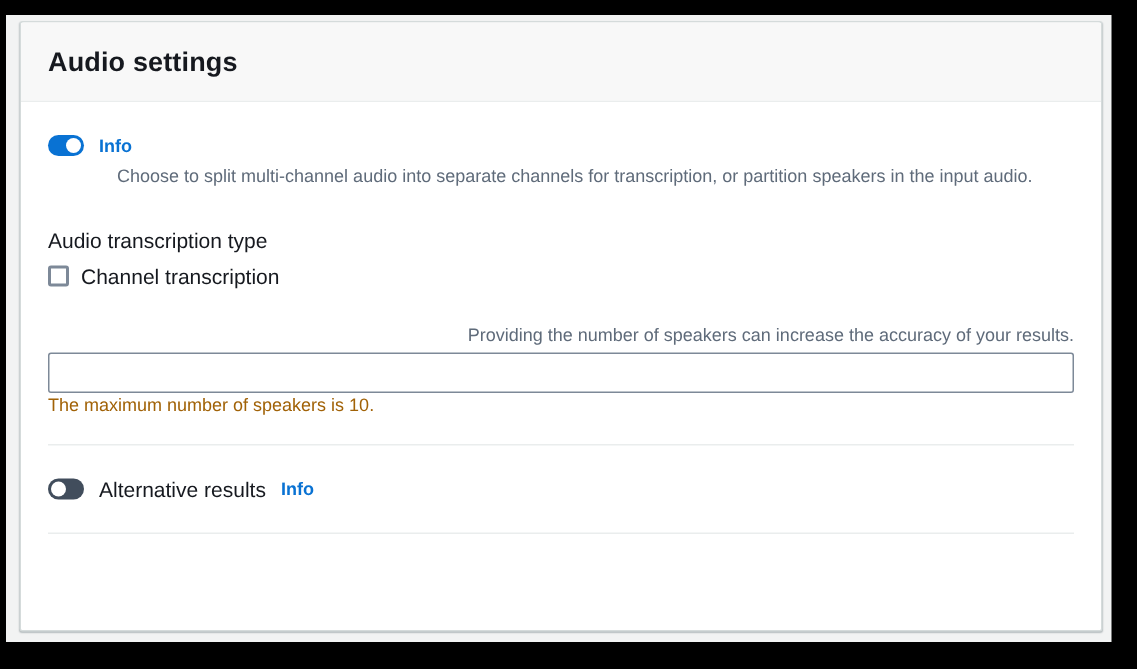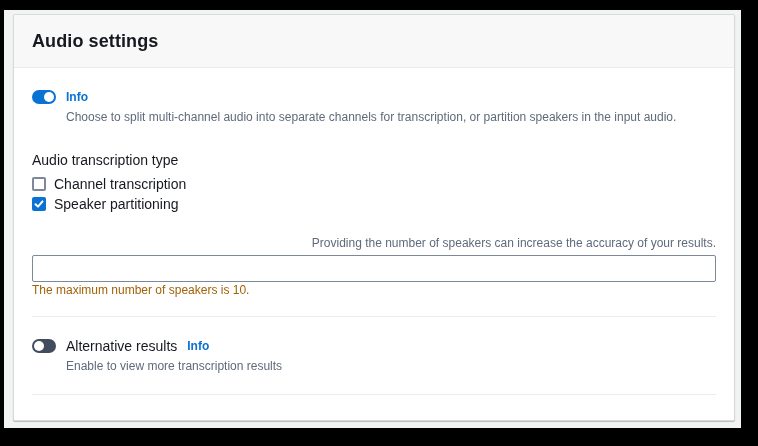--- a/index.html
+++ b/index.html
@@ -33,21 +33,21 @@
   .toggle.off{background:#414d5c;}
   .toggle .knob{
     position:absolute;top:2px;width:10px;height:10px;border-radius:50%;background:#ffffff;
   }
   .toggle.on .knob{right:2px;}
   .toggle.off .knob{left:2px;}
 
   .row-label{font-size:14px;color:#16191f;line-height:18px;}
   .info-link{font-size:12px;font-weight:700;color:#0972d3;text-decoration:none;cursor:pointer;line-height:18px;}
   .desc{font-size:12px;color:#5f6b7a;line-height:16px;margin-top:3px;}
-  .desc.indent{margin-left:34px;}
+  .desc.indent{margin-left:46px;}
 
   .group-label{font-size:14px;color:#16191f;line-height:18px;}
   .field-group-types{margin-top:26px;}
   .checkbox-row{display:flex;align-items:center;gap:8px;margin-top:6px;height:18px;cursor:pointer;}
   .checkbox-row + .checkbox-row{margin-top:2px;}
   .checkbox{
     width:14px;height:14px;box-sizing:border-box;border-radius:2px;flex:0 0 14px;
   }
   .checkbox.unchecked{background:#ffffff;border:2px solid #7d8998;}
   .checkbox.checked{background:#0972d3;border:2px solid #0972d3;display:flex;align-items:center;justify-content:center;}
@@ -89,45 +89,36 @@
         <div class="desc indent">Choose to split multi-channel audio into separate channels for transcription, or partition speakers in the input audio.</div>
 
         <div class="field-group-types">
           <div class="group-label">Audio transcription type</div>
 
           <div class="checkbox-row">
             <span class="checkbox unchecked"></span>
             <span class="checkbox-label">Channel transcription</span>
           </div>
 
-          <div class="checkbox-row">
-            <span class="checkbox checked">
-              <svg width="10" height="10" viewBox="0 0 10 10">
-                <polyline points="1.5,5.2 4,7.6 8.5,2.4" fill="none" stroke="#ffffff" stroke-width="2" stroke-linecap="round" stroke-linejoin="round"></polyline>
-              </svg>
-            </span>
-            <span class="checkbox-label">Speaker partitioning</span>
-          </div>
         </div>
 
         <div class="field-group-max">
           <div class="field-desc">Providing the number of speakers can increase the accuracy of your results.</div>
           <input class="text-input" type="text" value="" style="">
           <div class="constraint">The maximum number of speakers is 10.</div>
         </div>
 
         <hr class="divider">
 
         <div class="toggle-row">
           <div class="toggle off">
             <div class="knob"></div>
           </div>
           <span class="row-label">Alternative results</span>
           <a class="info-link">Info</a>
         </div>
-        <div class="desc indent">Enable to view more transcription results</div>
 
         <hr class="divider second">
 
       </div>
     </div>
   </div>
 </div>
 
 </body></html>

